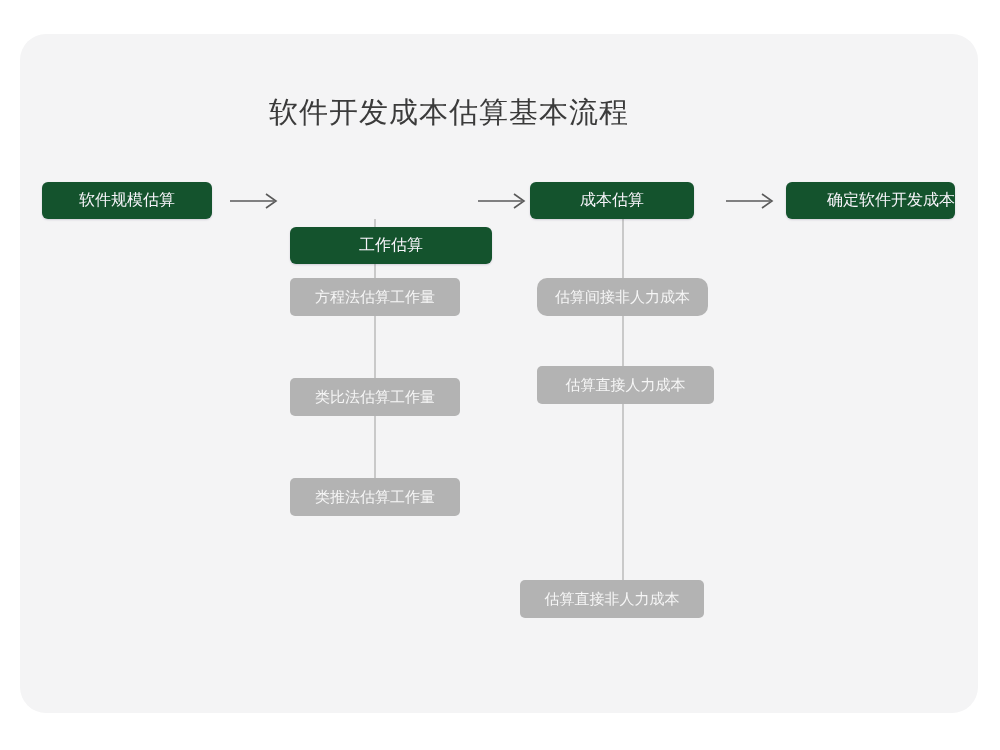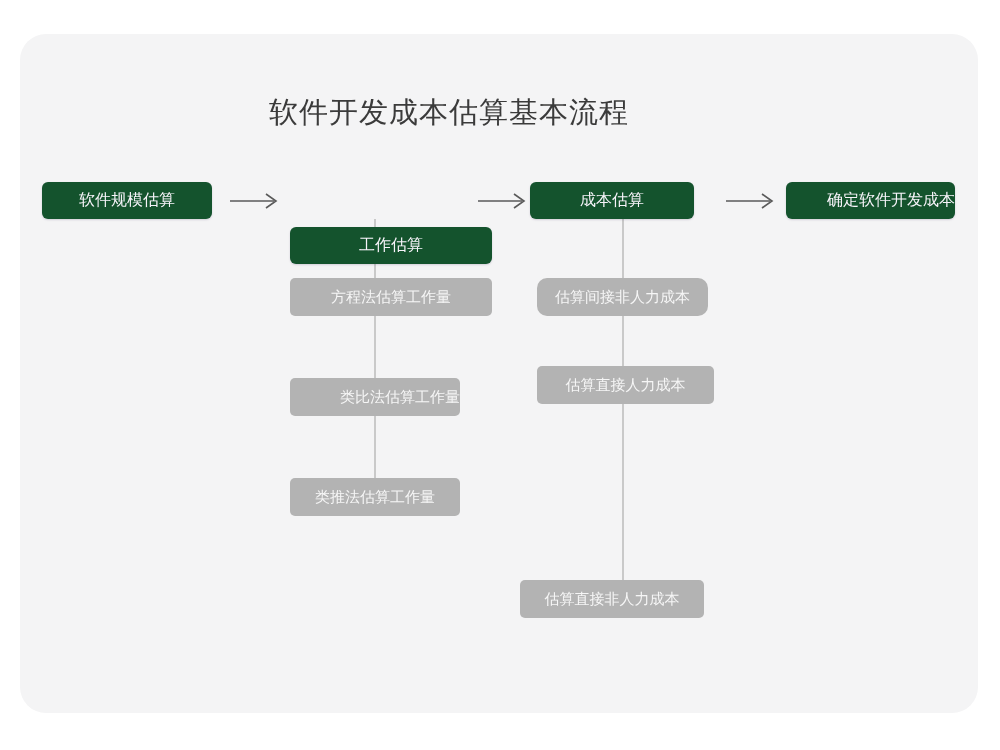--- a/index.html
+++ b/index.html
@@ -129,25 +129,25 @@
     </svg>
   </div>
 
   <div class="arrow" style="left:726px; top:190px; width:52px;">
     <svg width="52" height="22" viewBox="0 0 52 22">
       <path d="M0 11 L44 11" stroke="#5a5a5a" stroke-width="1.6" fill="none"></path>
       <path d="M36 4 L46 11 L36 18" stroke="#5a5a5a" stroke-width="1.6" fill="none"></path>
     </svg>
   </div>
 
-  <div class="node node-sub" style="left:290px; top:278px; width:202px;">
+  <div class="node node-sub" style="left:290px; top:278px; width:170px;">
     <span>方程法估算工作量</span>
   </div>
 
-  <div class="node node-sub" style="left:290px; top:378px; width:170px;justify-content:flex-end;">
+  <div class="node node-sub" style="left:290px; top:378px; width:170px;">
     <span>类比法估算工作量</span>
   </div>
 
   <div class="node node-sub" style="left:290px; top:478px; width:170px;">
     <span>类推法估算工作量</span>
   </div>
 
   <div class="node node-sub" style="left:537px; top:278px; width:171px;border-radius:10px;">
     <span>估算间接非人力成本</span>
   </div>

